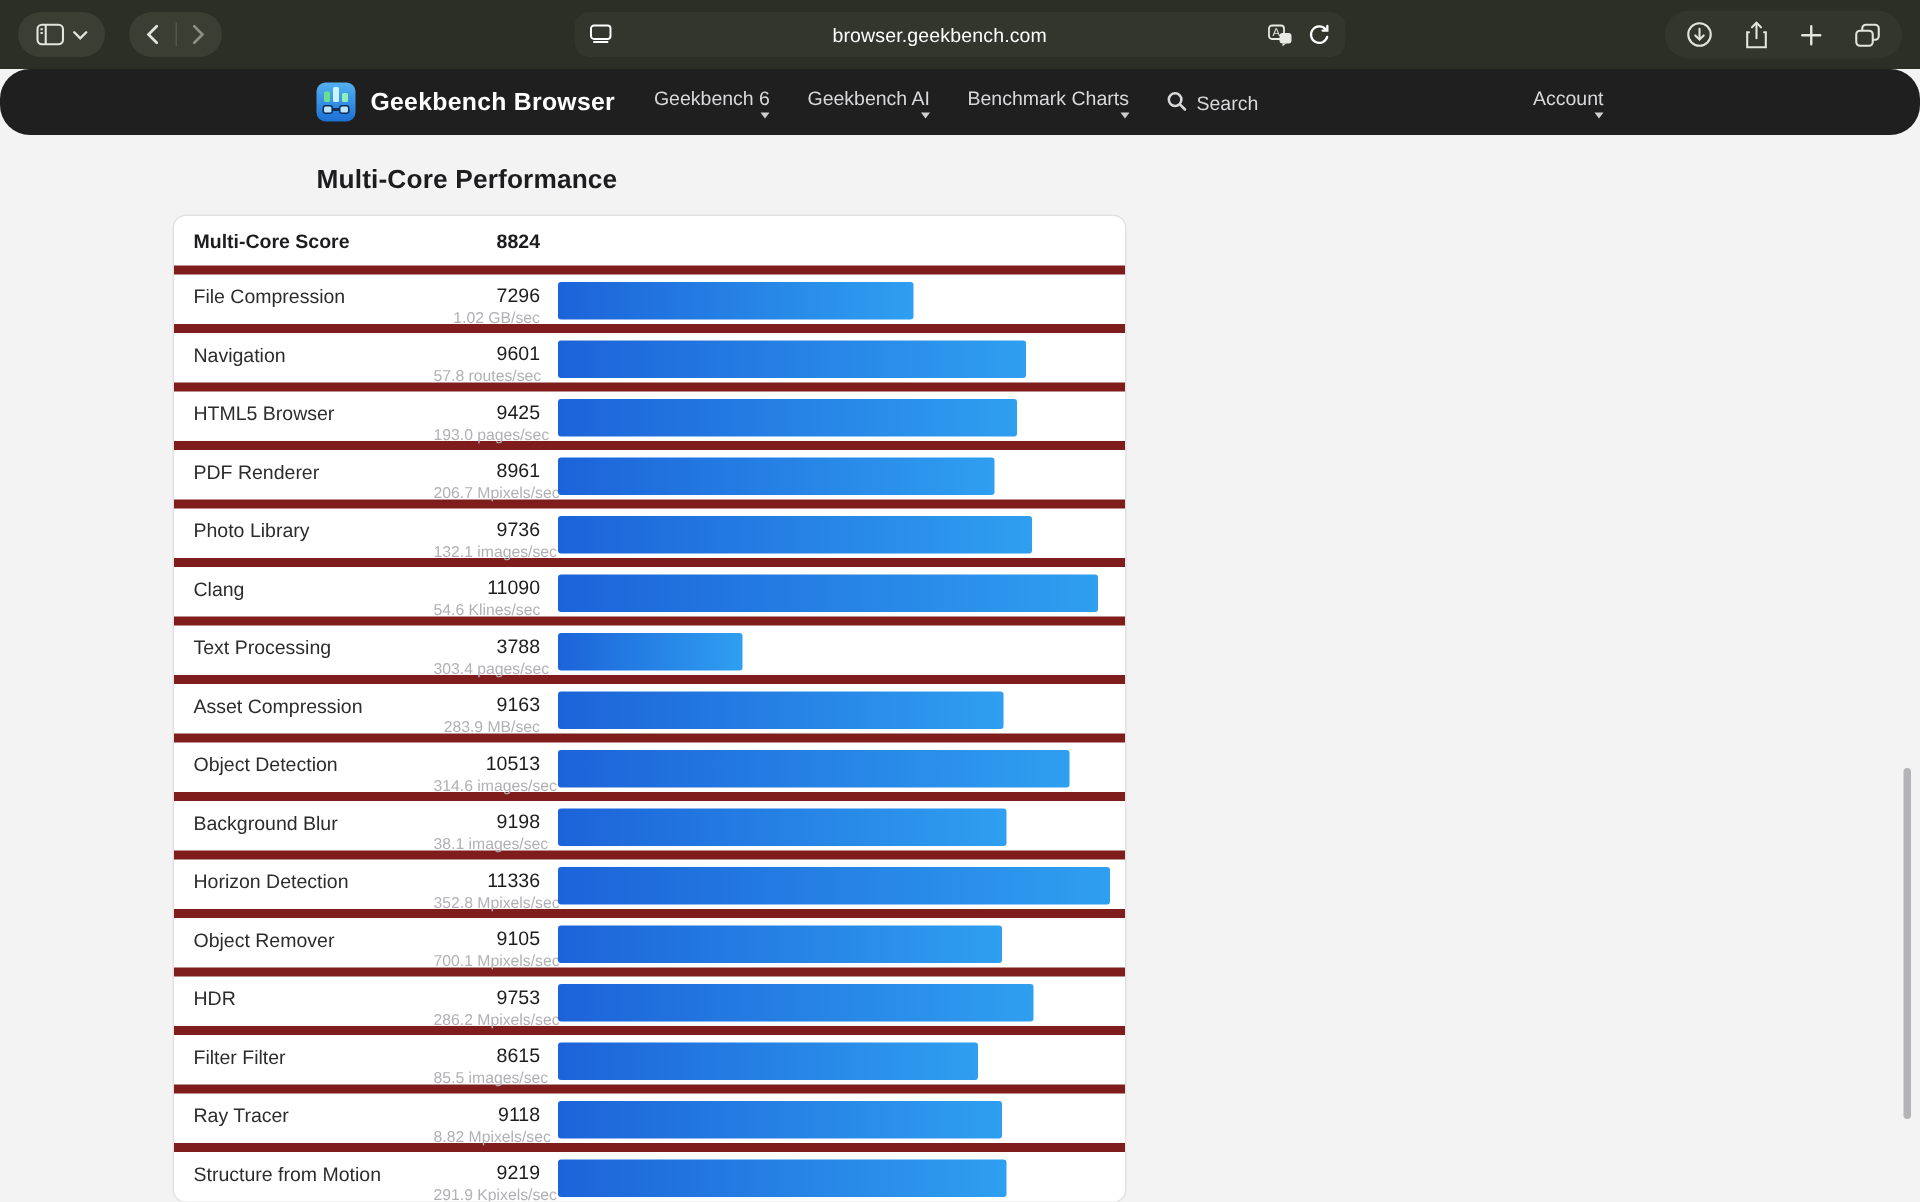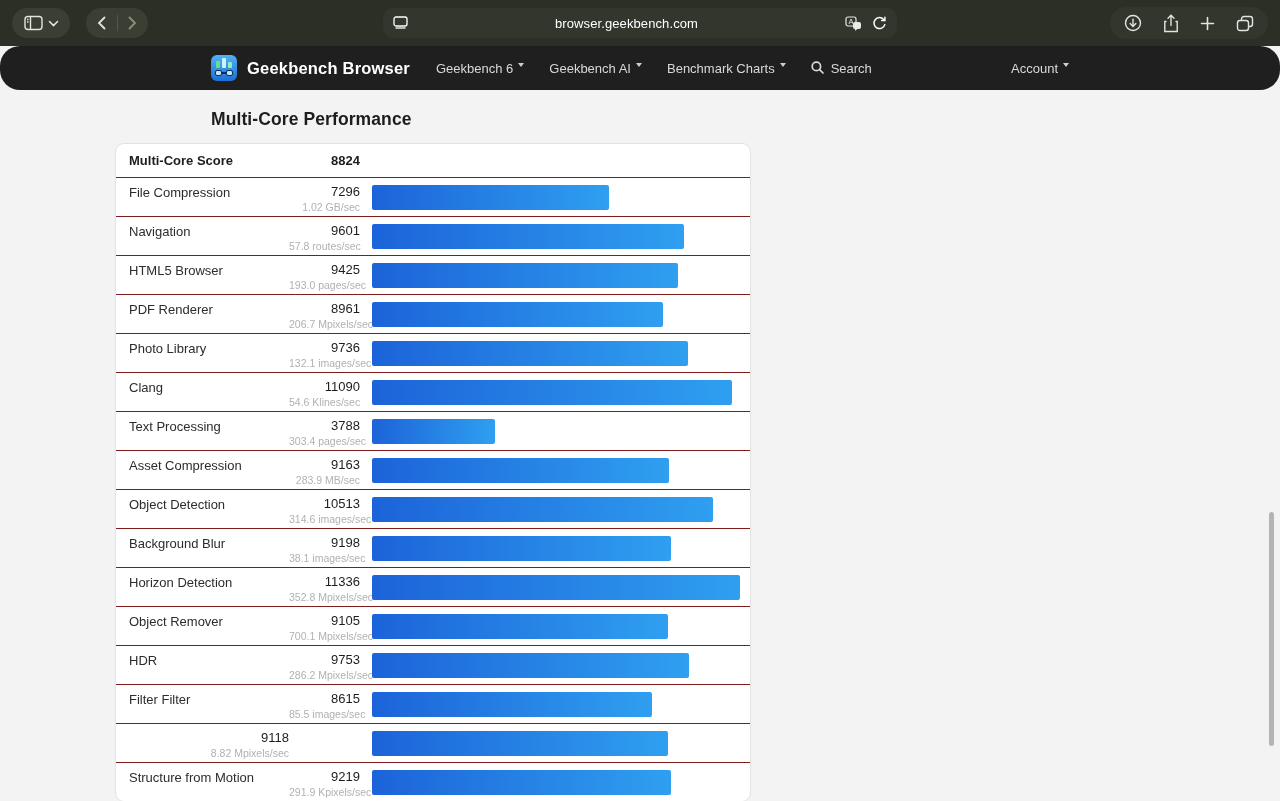--- a/index.html
+++ b/index.html
@@ -27,34 +27,34 @@
   .brand-logo{ width:26px; height:26px; border-radius:6px; background:linear-gradient(180deg,#53b1f2 0%,#1d6fd6 100%); position:relative; overflow:hidden; }
   .brand-logo .b1,.brand-logo .b2,.brand-logo .b3{ position:absolute; bottom:13px; width:4px; border-radius:1px; }
   .brand-logo .b1{ left:5px; height:7px; background:#67e08e; }
   .brand-logo .b2{ left:11px; height:10px; background:#c9f3ff; }
   .brand-logo .b3{ left:17px; height:6px; background:#8ef0b4; }
   .brand-logo .glasses{ position:absolute; bottom:4px; left:4px; width:18px; height:7px; }
   .brand-logo .glasses span{ position:absolute; top:0; width:7px; height:6px; border:1.5px solid #0d2f57; border-radius:2px; background:#bfe4ff; }
   .brand-logo .glasses .gl{ left:0; } .brand-logo .glasses .gr{ right:0; }
   .brand-logo .glasses .gb{ position:absolute; top:2px; left:6px; width:6px; height:1.5px; background:#0d2f57; }
   .brand-text{ color:#ffffff; font-size:16.5px; font-weight:bold; letter-spacing:.2px; }
-  .nav-link{ color:#d9d9db; font-size:13px; margin-right:25px; display:flex; align-items:flex-start; cursor:pointer; }
+  .nav-link{ color:#d9d9db; font-size:13px; margin-right:25px; display:flex; align-items:flex-end; cursor:pointer;flex-direction:column; }
   .caret{ width:0; height:0; border-left:3.5px solid transparent; border-right:3.5px solid transparent; border-top:4px solid #cfcfd1; margin-left:5px; margin-top:2px; }
   .nav-search{ display:flex; align-items:flex-start; gap:7px; color:#d9d9db; font-size:13px; cursor:pointer; }
   .nav-account{ margin-left:auto; }
   .nav-account .nav-link{ margin-right:0; }
 
   
   .content{ height:566px; background:#f3f3f4; padding-top:19px; }
   .page-title{ margin-left:211px; font-size:17.5px; font-weight:bold; color:#1d1d1f; letter-spacing:.1px; }
   .card{ margin:13px 0 0 115px; width:636px; background:#ffffff; border:1px solid #e2e2e4; border-radius:9px; overflow:hidden; }
   .summary-row{ height:33px; display:grid; grid-template-columns:160px 71px 12px 368px; padding-left:13px; padding-right:12px; }
   .summary-row .name{ font-size:13px; font-weight:bold; color:#1d1d1f; padding-top:9px; }
   .summary-row .score{ font-size:13px; font-weight:bold; color:#1d1d1f; text-align:right; padding-top:9px; }
-  .bench-row{ height:39px; display:grid; grid-template-columns:160px 71px 12px 368px; padding-left:13px; padding-right:12px; border-top:1px solid #7f1d1d; }
+  .bench-row{ height:39px; display:grid; grid-template-columns:160px 71px 12px 368px; padding-left:13px; padding-right:12px; border-top:6px solid #7f1d1d; }
   .bench-row .name{ font-size:13px; color:#2c2c2e; padding-top:7px; }
   .score-cell{ text-align:right; padding-top:7px; }
   .score-cell .score{ font-size:13px; color:#1d1d1f; line-height:13px; }
   .score-cell .rate{ font-size:10.5px; color:#b1b1b5; margin-top:4px; line-height:10.5px; white-space:nowrap; }
   .bar-cell{ grid-column:4; display:flex; align-items:center; }
   .bar{ height:25px; border-radius:2px; background:linear-gradient(90deg,#1c63d9,#2f9ff0); }
 
   
   .scroll-thumb{ position:absolute; right:6px; top:512px; width:5px; height:234px; background:#b4b4b6; border-radius:3px; }
 
@@ -365,20 +365,21 @@
       <div class="score">8615</div>
       <div class="rate">85.5 images/sec</div>
     </div>
     <div></div>
     <div class="bar-cell">
       <div class="bar" style="width: 76%;"></div>
     </div>
   </div>
 
   <div class="bench-row">
+    <div class="name">Ray Tracer</div>
     <div class="score-cell">
       <div class="score">9118</div>
       <div class="rate">8.82 Mpixels/sec</div>
     </div>
     <div></div>
     <div class="bar-cell">
       <div class="bar" style="width: 80.43%;"></div>
     </div>
   </div>
 

